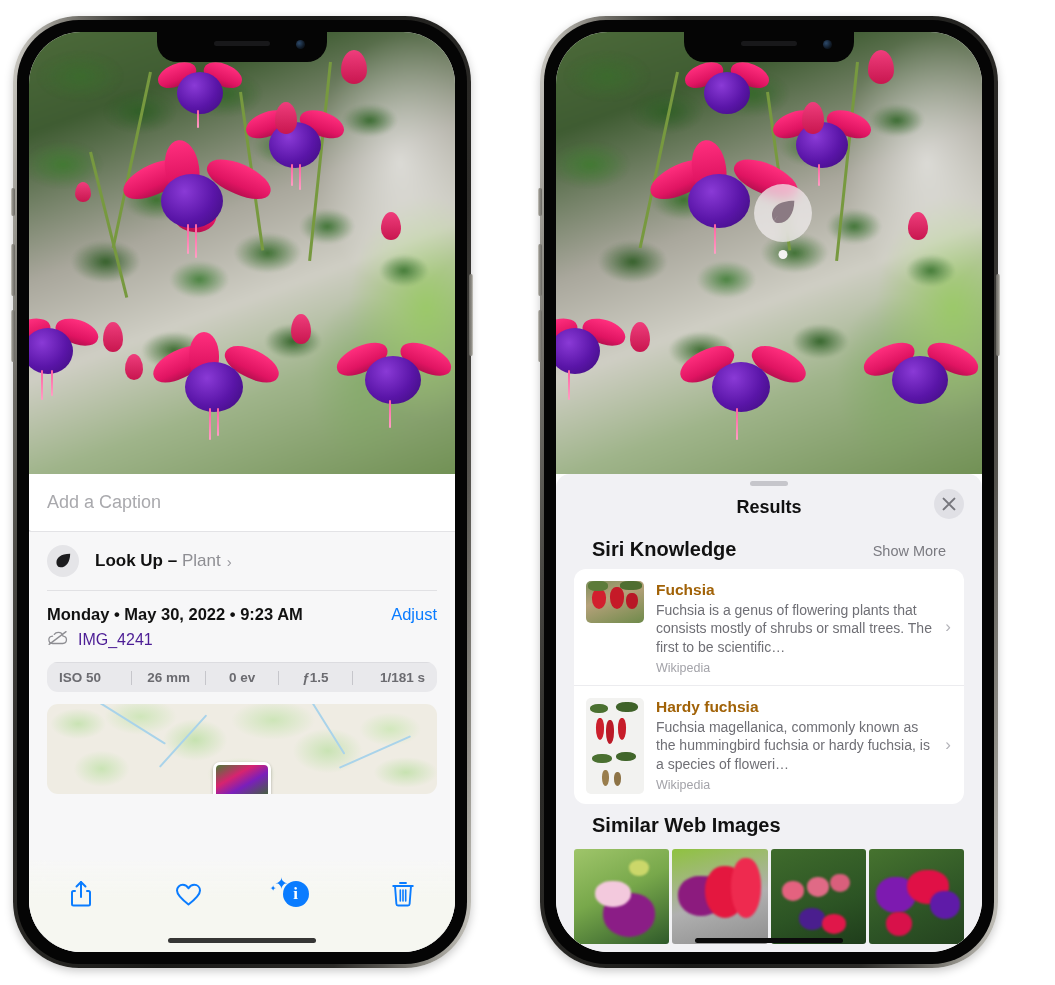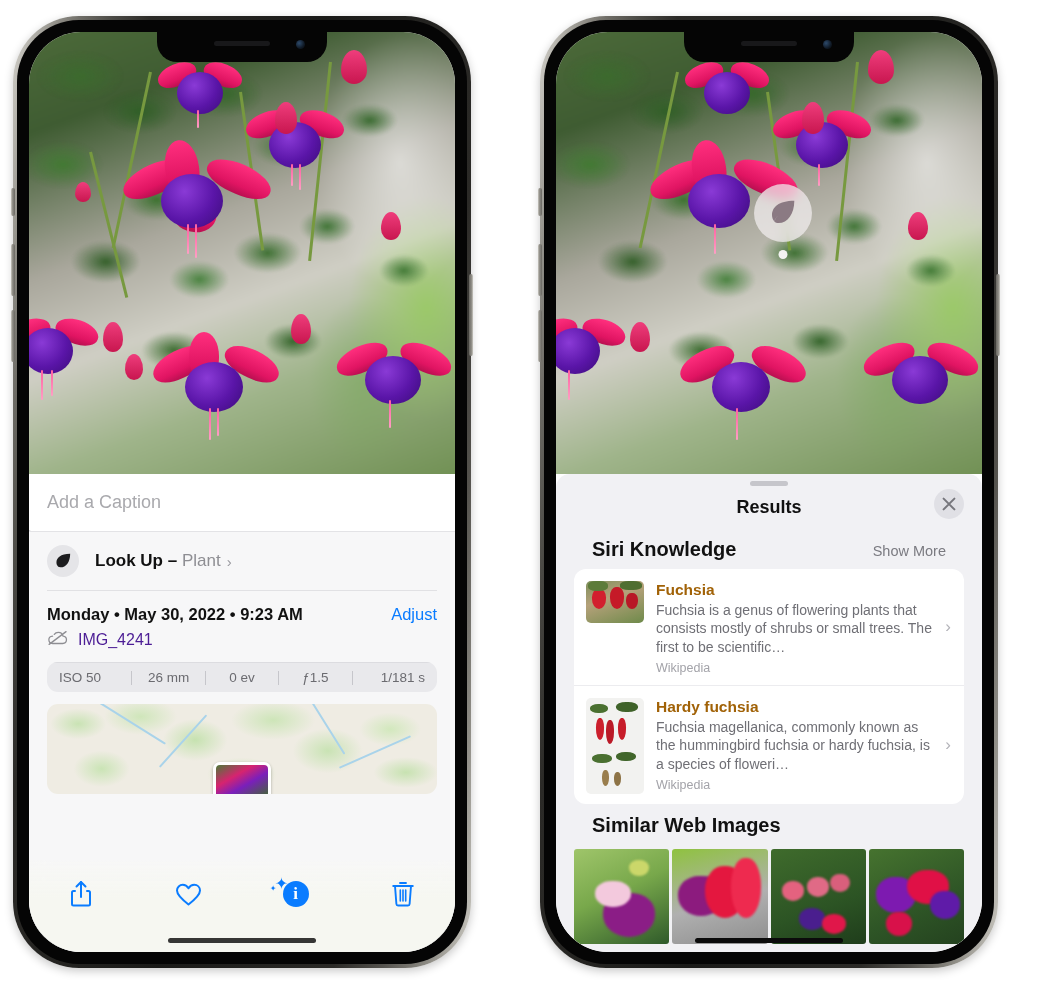--- a/index.html
+++ b/index.html
@@ -181,21 +181,21 @@
   .cam-body { padding: 6px 12px 9px; border-top: 1px solid #dcdce0; }
   .cam-line1 { font-size: 15.5px; color: #5d5d62; }
   .cam-line2row { display:flex; align-items:center; justify-content:space-between; margin-top: 3px; }
   .cam-line2 { font-size: 15.5px; color: #5d5d62; }
   .vibrant {
     font-size: 11.5px; color: #5d5d62; border: 1px solid #a5a5aa;
     padding: 2px 9px; border-radius: 9px; letter-spacing: .3px;
   }
   .cam-exif {
     display: flex; align-items: center; border-top: 1px solid #dcdce0;
-    padding: 7px 12px; font-size: 13.5px; color: #6b6b70;
+    padding: 7px 12px; font-size: 13.5px; color: #6b6b70; font-weight: bold;
   }
   .cam-exif .cell { flex: 1; text-align: center; }
   .cam-exif .cell:first-child { text-align: left; }
   .cam-exif .cell:last-child { text-align: right; }
   .cam-exif .sep { width: 1px; height: 14px; background: #c6c6cb; }
 
   .map-card {
     margin: 12px 18px 0; height: 90px; border-radius: 11px;
     overflow: hidden; position: relative;
     background: #efece3;

